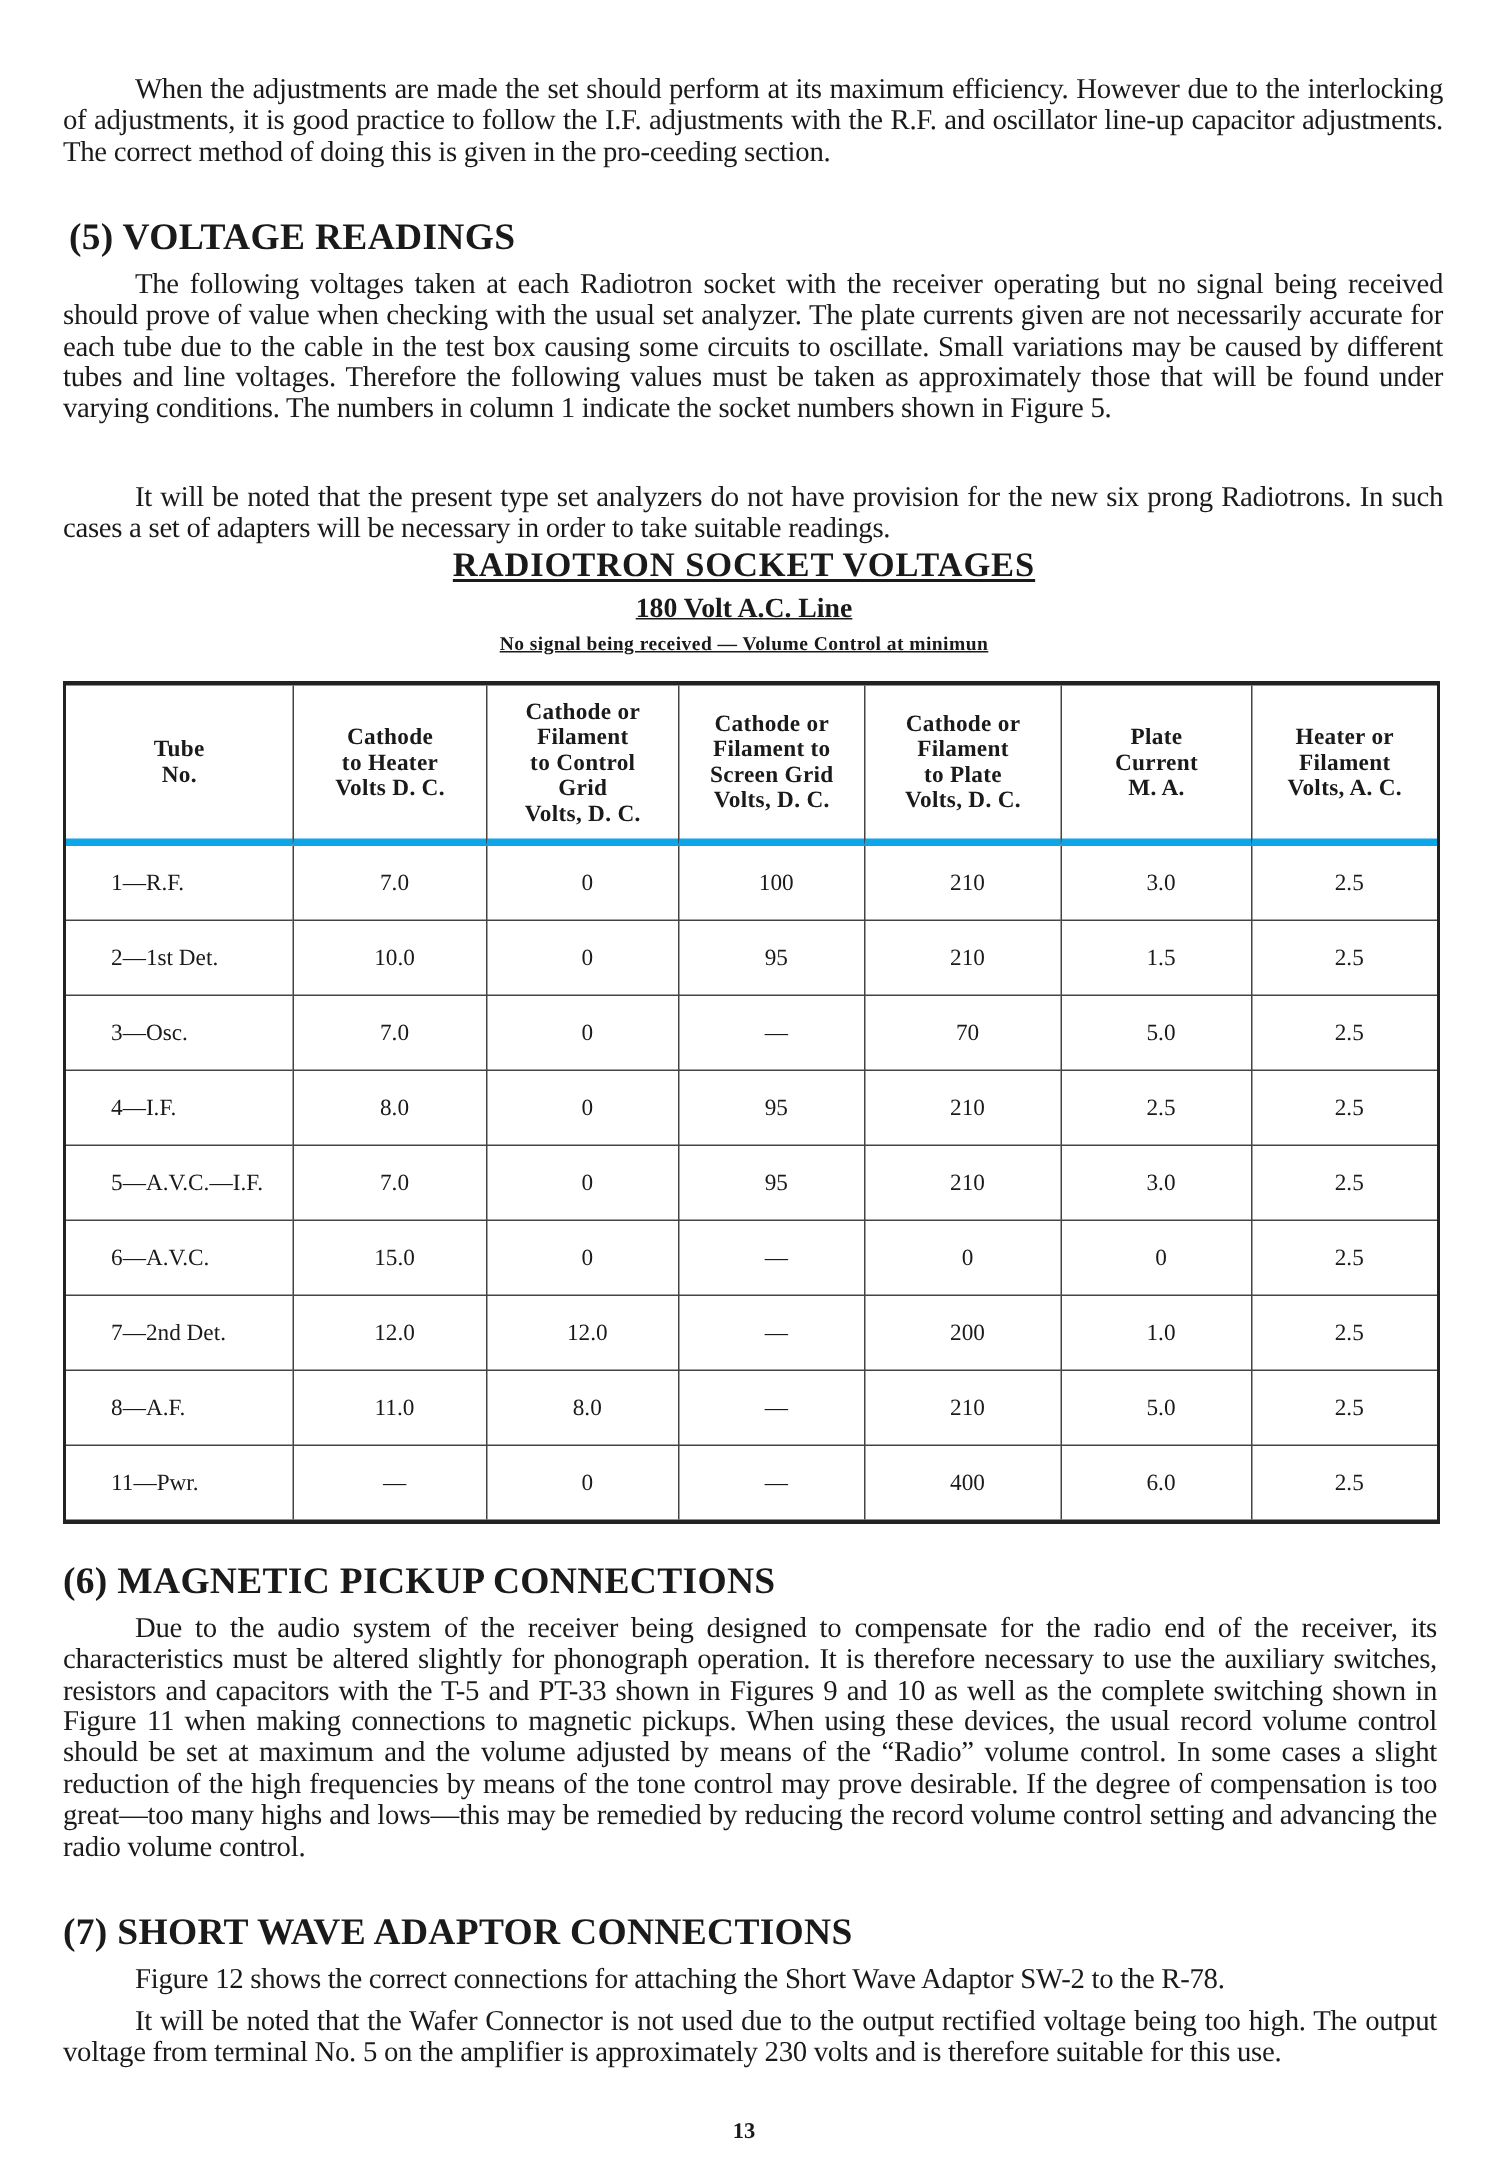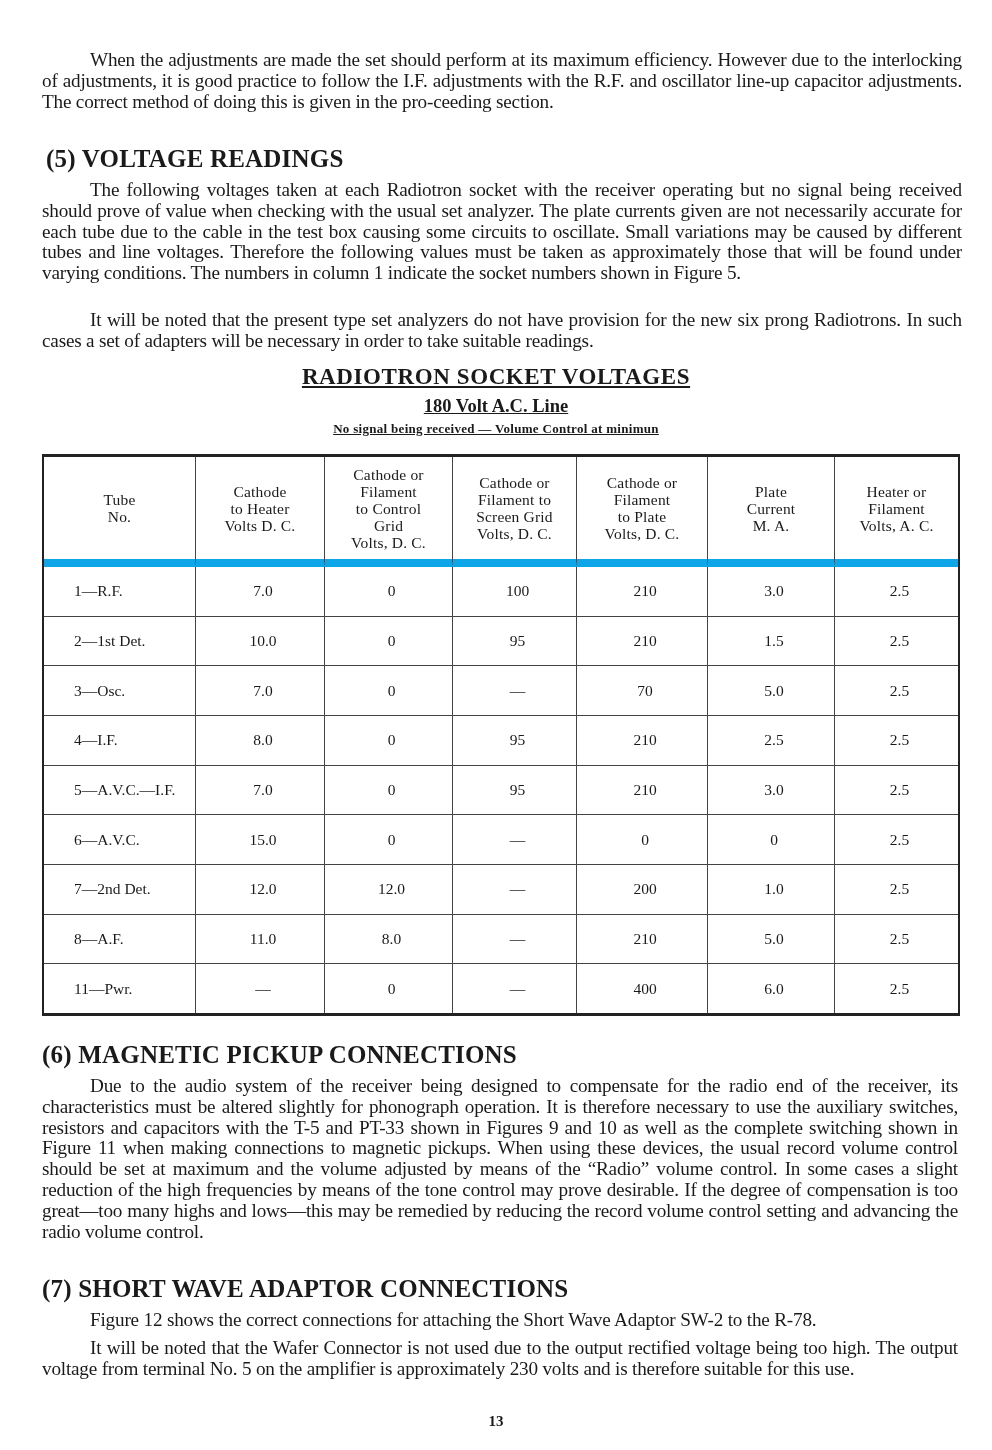--- a/index.html
+++ b/index.html
@@ -45,26 +45,26 @@
     border: 2px solid #222;
     border-top-width: 3px; border-bottom-width: 3px;
     box-sizing: border-box;
   }
   .tbl table {
     width: 100%; height: 100%;
     border-collapse: separate; border-spacing: 0;
     table-layout: fixed;
   }
   .tbl th {
-    font-size: 15.5px; line-height: 17px; font-weight: normal;
+    font-size: 15.5px; line-height: 17px; font-weight: bold;
     text-align: center; vertical-align: middle;
     padding: 0 4px;
     height: 102px;
     border-left: 1px solid #444;
-    border-bottom: 8px solid #0ea5e9;
+    border-bottom: 5px solid #0ea5e9;
     letter-spacing: 0.2px;
   }
   .tbl th:first-child, .tbl td:first-child { border-left: none; }
   .tbl td {
     font-size: 15.5px; text-align: center; vertical-align: middle;
     border-left: 1px solid #444;
     border-bottom: 1px solid #444;
     height: 41px;
     padding: 0;
   }
@@ -84,21 +84,21 @@
   <div class="para" style="left:42px; top:50px; width:920px;">
     <span class="indent"></span><span>When the adjustments are made the set should perform at its maximum efficiency. However due to the interlocking of adjustments, it is good practice to follow the I.F. adjustments with the R.F. and oscillator line-up capacitor adjustments. The correct method of doing this is given in the pro-ceeding section.</span>
   </div>
 
   <div class="heading" style="left:46px; top:145px;">(5) VOLTAGE READINGS</div>
 
   <div class="para" style="left:42px; top:180px; width:920px;">
     <span class="indent"></span><span>The following voltages taken at each Radiotron socket with the receiver operating but no signal being received should prove of value when checking with the usual set analyzer. The plate currents given are not necessarily accurate for each tube due to the cable in the test box causing some circuits to oscillate. Small variations may be caused by different tubes and line voltages. Therefore the following values must be taken as approximately those that will be found under varying conditions. The numbers in column 1 indicate the socket numbers shown in Figure 5.</span>
   </div>
 
-  <div class="para" style="left:42px; top:310px; width:920px;">
+  <div class="para" style="left:42px; top:322px; width:920px;">
     <span class="indent"></span><span>It will be noted that the present type set analyzers do not have provision for the new six prong Radiotrons. In such cases a set of adapters will be necessary in order to take suitable readings.</span>
   </div>
 
   <div class="table-title t1">RADIOTRON SOCKET VOLTAGES</div>
   <div class="table-title t2">180 Volt A.C. Line</div>
   <div class="table-title t3">No signal being received — Volume Control at minimun</div>
 
   <div class="tbl">
     <table>
       <colgroup>

